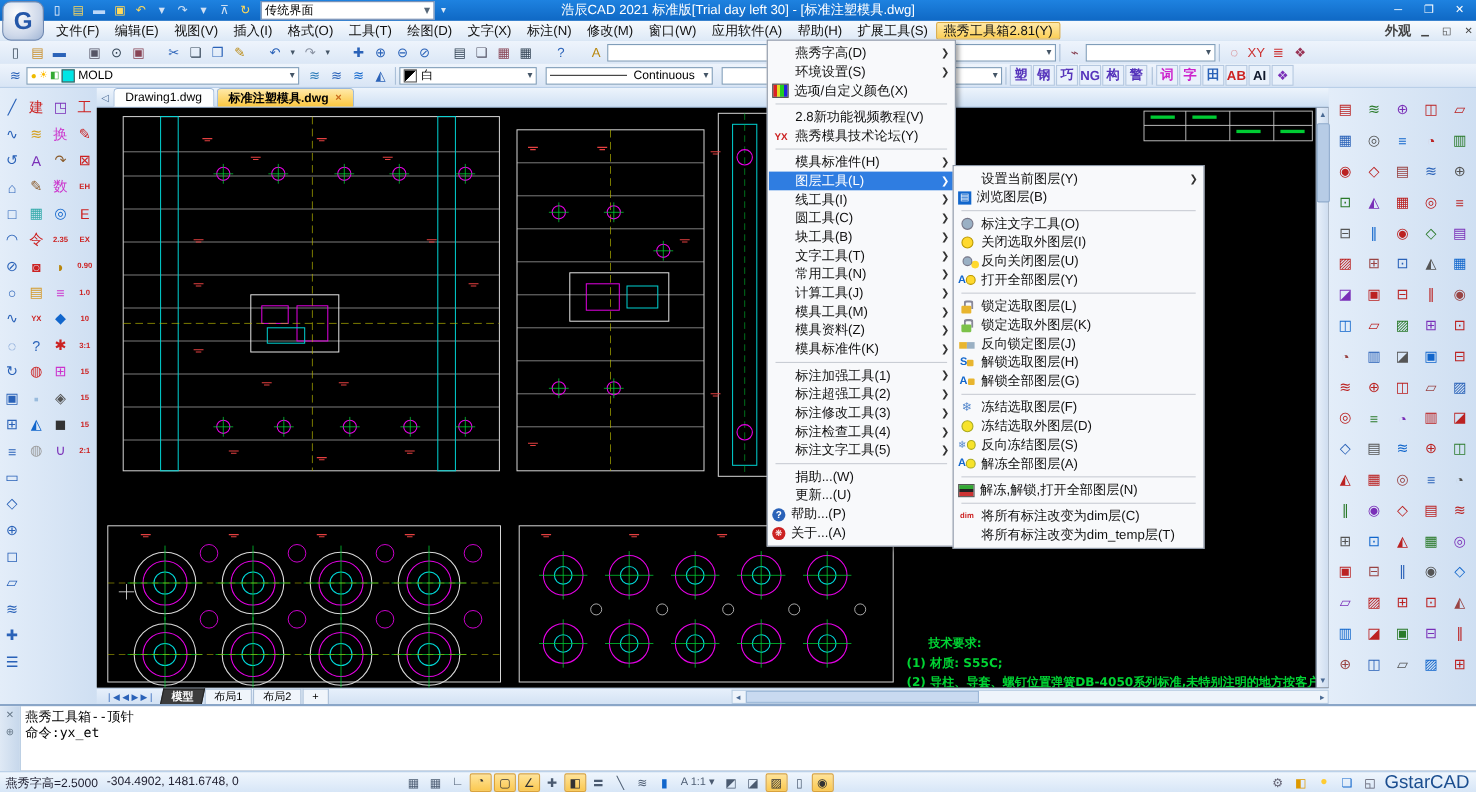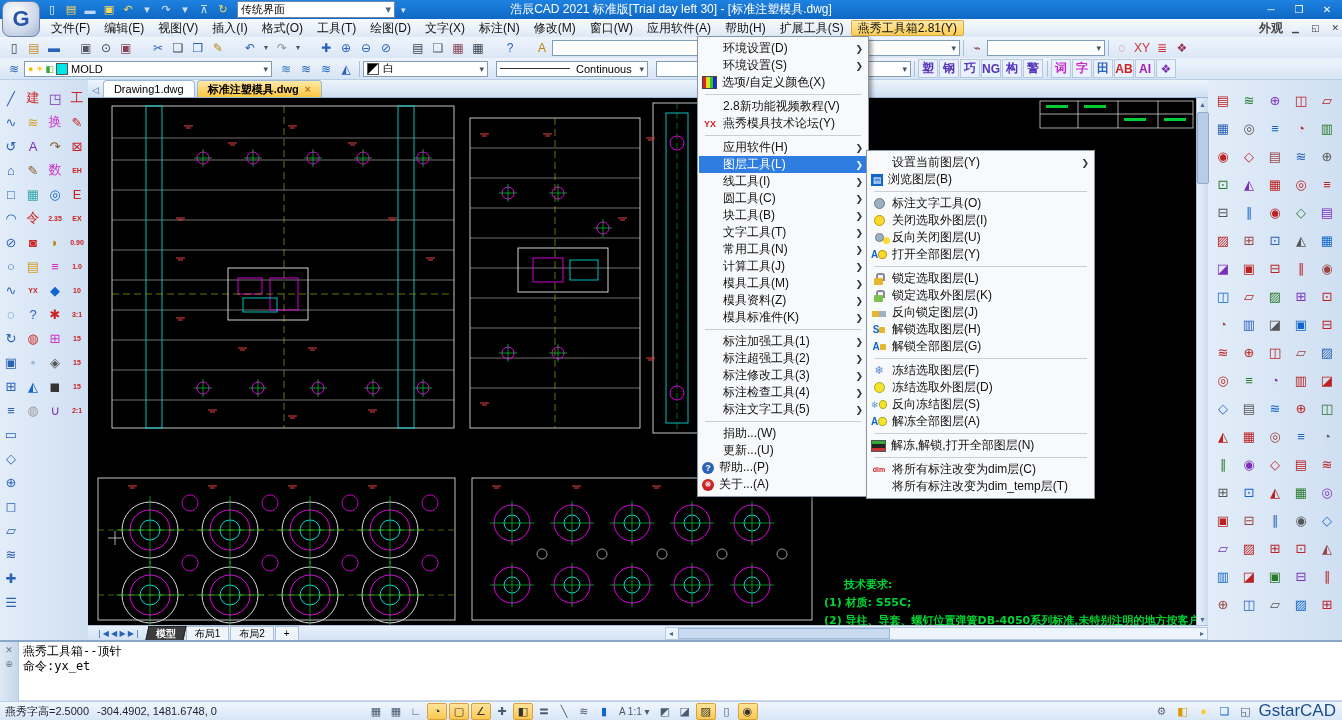--- a/index.html
+++ b/index.html
@@ -286,21 +286,21 @@
         <span class="charbtn" style="color: rgb(85, 51, 187);">构</span>
         <span class="charbtn" style="color: rgb(85, 51, 187);">警</span>
       </div>
     <div class="vsep"></div>
     <div style="display:flex;align-items:center;">
 
     <span class="charbtn" style="color: rgb(204, 34, 204);">词</span>
         <span class="charbtn" style="color: rgb(204, 34, 204);">字</span>
         <span class="charbtn" style="color: rgb(42, 98, 184);">田</span>
         <span class="charbtn" style="color: rgb(204, 34, 34);">AB</span>
-        <span class="charbtn" style="color: #a21caf;">AI</span>
+        <span class="charbtn" style="color: #0f172a;">AI</span>
         <span class="charbtn" style="color: rgb(122, 47, 184);">❖</span>
       </div>
   </div>
 
   <div class="main">
 
     <div class="dock dock-l">
       <div class="dcol">
 
       <span class="di" style="color:#2a62b8;">╱</span>
@@ -725,21 +725,21 @@
           <span class="st" style="color: rgb(85, 85, 102);">◱</span>
         </div>
       <span class="sb-brand">GstarCAD</span>
     </div>
   </div>
 
   <div class="menu main-menu">
 
   <div class="mi has-sub">
         <span class="mi-icon"></span>
-        <span class="mi-label">环境设置(D)</span>
+        <span class="mi-label">燕秀字高(D)</span>
         <span class="mi-arrow"></span>
       </div>
       <div class="mi has-sub">
         <span class="mi-icon"></span>
         <span class="mi-label">环境设置(S)</span>
         <span class="mi-arrow"></span>
       </div>
       <div class="mi">
         <span class="mi-icon ic-palette"></span>
         <span class="mi-label">选项/自定义颜色(X)</span>
@@ -752,21 +752,21 @@
         <span class="mi-arrow"></span>
       </div>
       <div class="mi">
         <span class="mi-icon ic-yx"></span>
         <span class="mi-label">燕秀模具技术论坛(Y)</span>
         <span class="mi-arrow"></span>
       </div>
       <div class="msep"></div>
       <div class="mi has-sub">
         <span class="mi-icon"></span>
-        <span class="mi-label">应用软件(H)</span>
+        <span class="mi-label">模具标准件(H)</span>
         <span class="mi-arrow"></span>
       </div>
       <div class="mi sel has-sub">
         <span class="mi-icon"></span>
         <span class="mi-label">图层工具(L)</span>
         <span class="mi-arrow"></span>
       </div>
       <div class="mi has-sub">
         <span class="mi-icon"></span>
         <span class="mi-label">线工具(I)</span>

